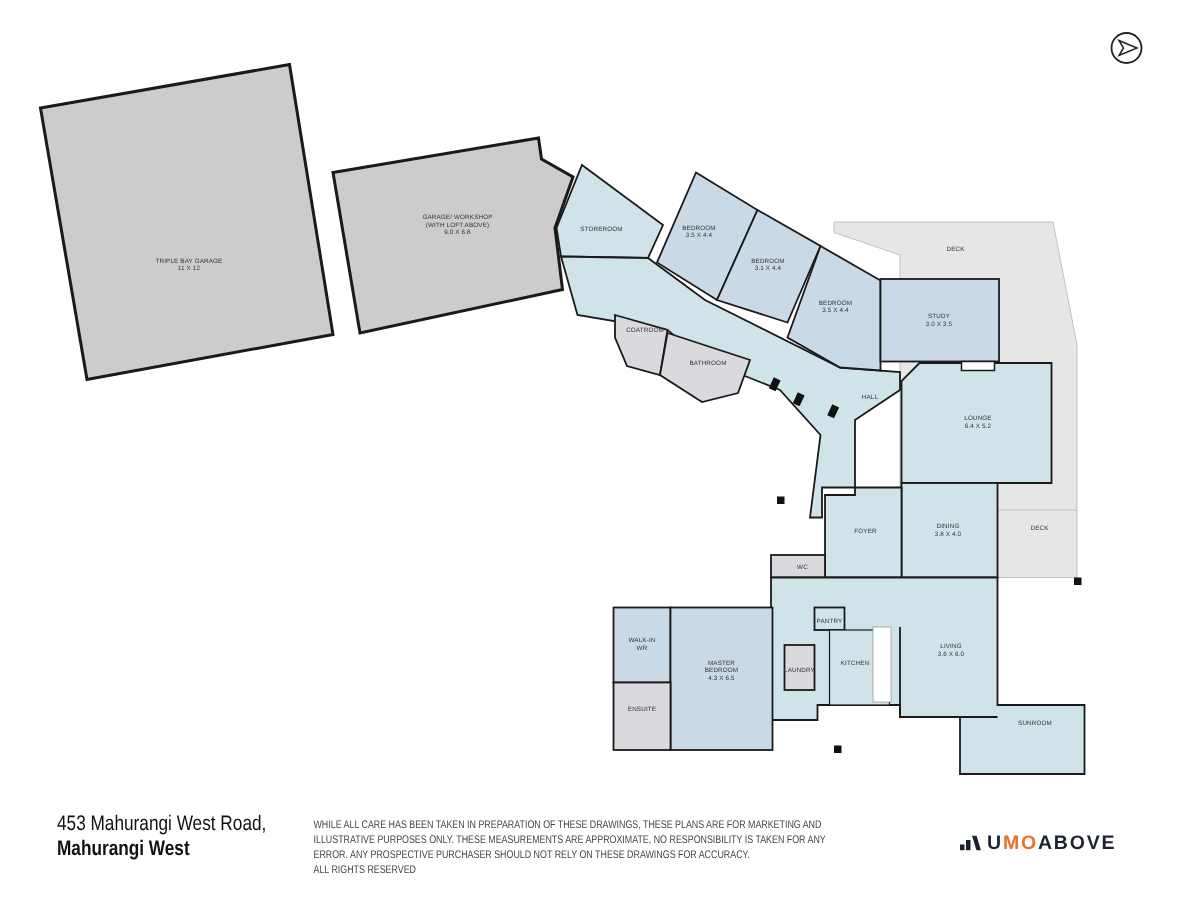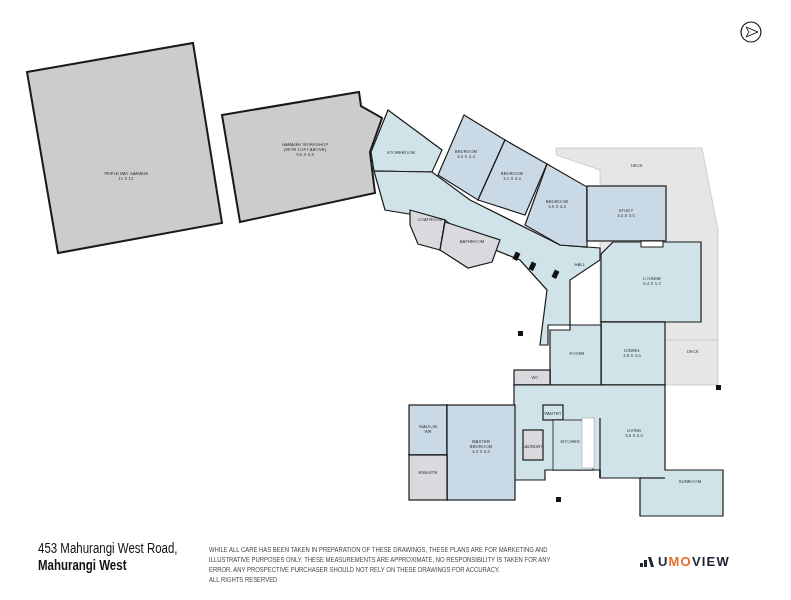--- a/index.html
+++ b/index.html
@@ -114,14 +114,14 @@
   <div>error. Any prospective purchaser should not rely on these drawings for accuracy.</div>
   <div>All rights reserved</div>
 </div>
 
 <div class="brand">
   <svg class="brand-mark" viewBox="0 0 16 10">
     <rect x="0" y="6" width="3" height="4" fill="#1d2230"></rect>
     <rect x="4" y="3" width="3" height="7" fill="#1d2230"></rect>
     <polygon points="8,0 11,0 14,10 11,10" fill="#1d2230"></polygon>
   </svg>
-  <span class="brand-text"><span>U</span><span class="accent">MO</span><span>VIEW</span></span>
+  <span class="brand-text"><span>U</span><span class="accent">MO</span><span>ABOVE</span></span>
 </div>
 
 </body></html>

